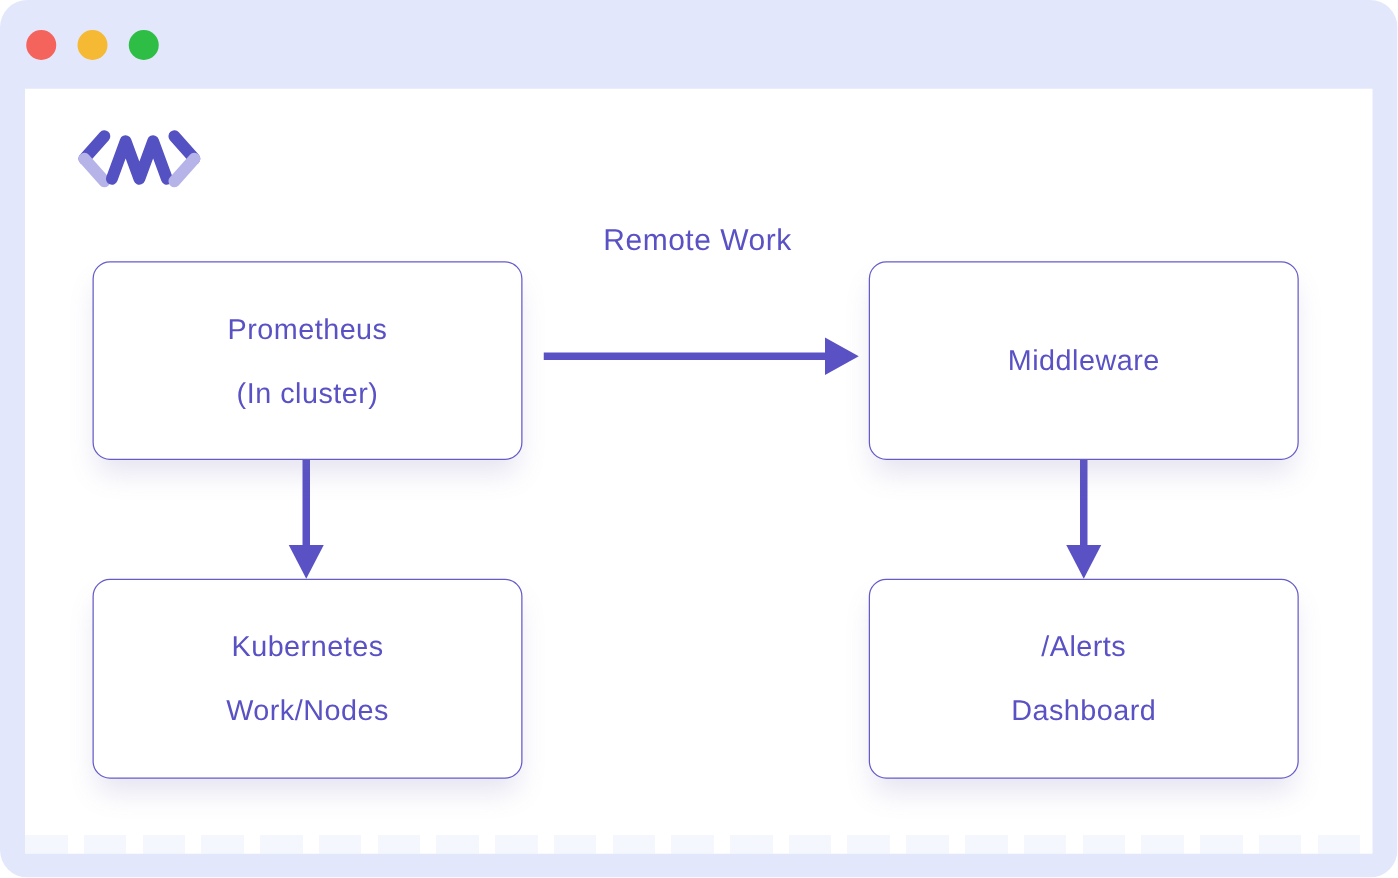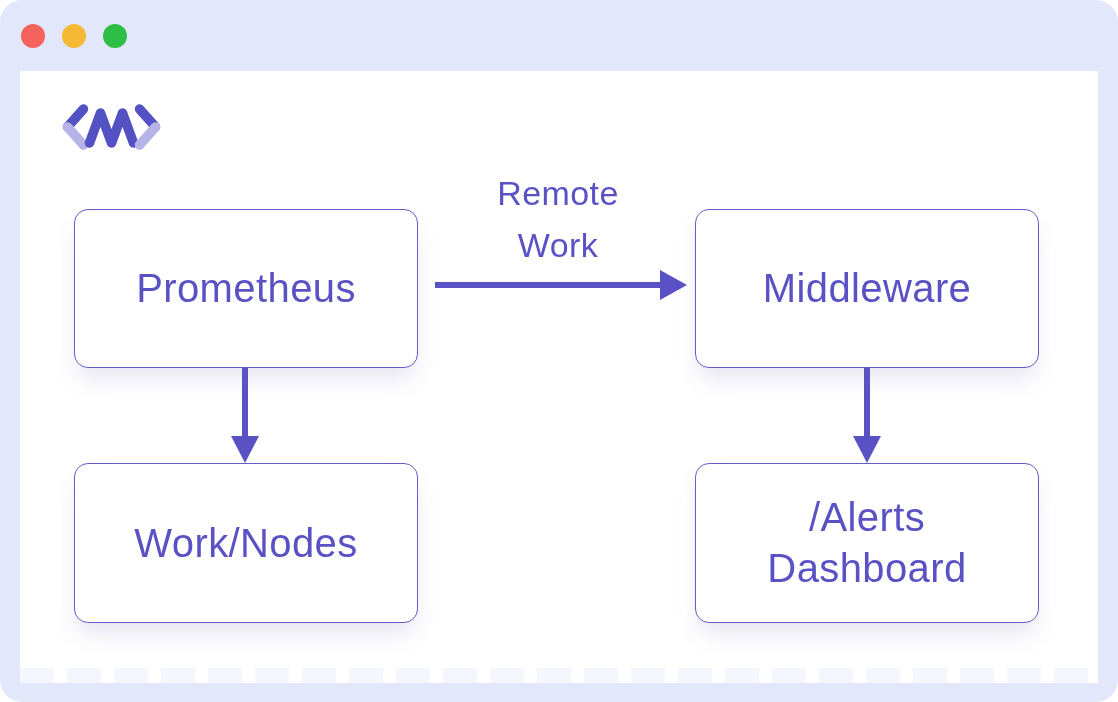--- a/index.html
+++ b/index.html
@@ -57,37 +57,37 @@
     background: #ffffff;
     border: 1.5px solid #665cc9;
     border-radius: 14px;
     box-shadow: 0 14px 22px -4px rgba(110, 105, 180, 0.18);
     display: flex;
     flex-direction: column;
     align-items: center;
     justify-content: center;
     text-align: center;
     color: #5a52c4;
-    font-size: 40px;
+    font-size: 23px;
     line-height: 51px;
     letter-spacing: 0.4px;
     font-weight: 500;
   }
   .node-prometheus { left: 54px;  top: 138px; }
   .node-middleware { left: 675px; top: 138px; align-items: center; }
   .node-kubernetes { left: 54px;  top: 392px; height: 160px; }
   .node-dashboard  { left: 675px; top: 392px; height: 160px; }
 
   .edge-label {
     position: absolute;
     left: 443px; top: 96px;
     width: 190px;
     text-align: center;
     color: #5a52c4;
-    font-size: 34px;
+    font-size: 24px;
     line-height: 52px;
     letter-spacing: 0.4px;
     font-weight: 500;
   }
   .watermark-strip {
     position: absolute;
     left: 0; bottom: 0;
     width: 100%; height: 15px;
     background: repeating-linear-gradient(
       90deg,
@@ -132,27 +132,29 @@
       <g>
         <line x1="847" y1="297" x2="847" y2="367" stroke="#5a52c4" stroke-width="6"></line>
         <polygon points="833,365 861,365 847,392" fill="#5a52c4"></polygon>
       </g>
     </svg>
 
     <div class="edge-label">Remote Work</div>
 
     <div class="node node-prometheus">
       <span>Prometheus</span>
+      <span>(In cluster)</span>
     </div>
 
     <div class="node node-middleware">
       <span>Middleware</span>
     </div>
 
     <div class="node node-kubernetes">
+      <span>Kubernetes</span>
       <span>Work/Nodes</span>
     </div>
 
     <div class="node node-dashboard">
       <span>/Alerts</span>
       <span>Dashboard</span>
     </div>
 
     <div class="watermark-strip"></div>
 

